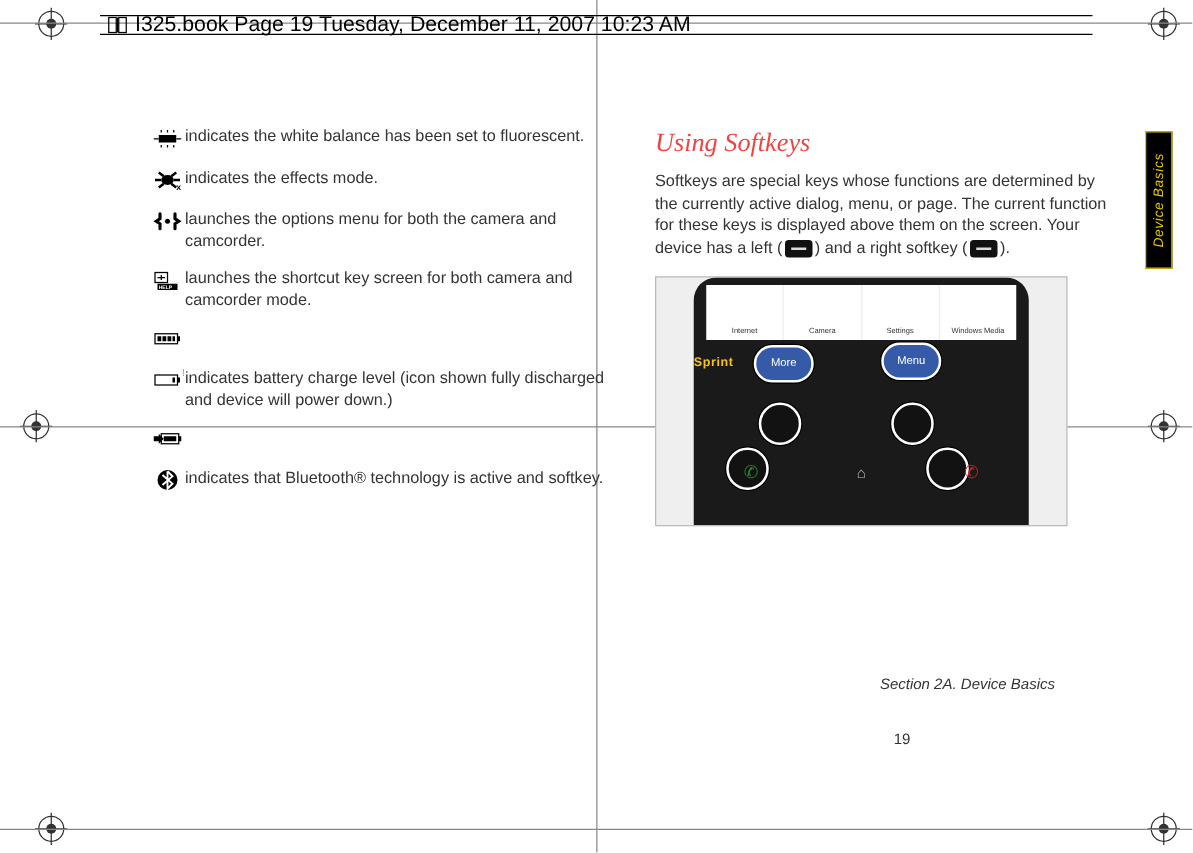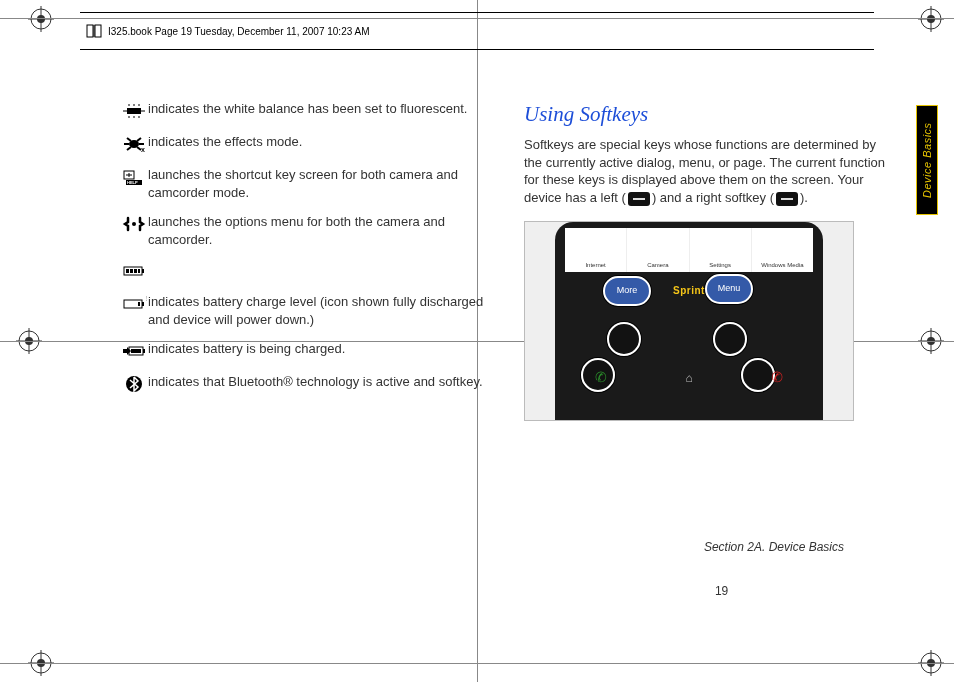--- a/index.html
+++ b/index.html
@@ -16,27 +16,27 @@
     width: 26px;
     height: 26px;
     display: flex;
     align-items: center;
     justify-content: center;
   }
   .crop-mark svg { width: 26px; height: 26px; }
   .header-line {
     position: absolute;
     top: 12px; left: 80px; right: 80px;
-    height: 38px;
+    height: 16px;
     border-top: 1px solid #000;
     border-bottom: 1px solid #000;
     display: flex;
     align-items: center;
     padding: 0 6px;
-    font-size: 10px;
+    font-size: 17px;
   }
   .header-icon {
     width: 16px; height: 16px; margin-right: 6px;
     display: inline-flex; align-items: center; justify-content: center;
   }
   .content {
     position: absolute;
     top: 100px; left: 120px; right: 60px; bottom: 80px;
     display: flex;
     gap: 34px;
@@ -53,21 +53,21 @@
     width: 28px; min-width: 28px; height: 20px;
     display: flex; align-items: center; justify-content: center;
     margin-top: 1px;
   }
   .row-icon svg { width: 26px; height: 18px; }
   .heading {
     font-family: Georgia, 'Times New Roman', serif;
     font-style: italic;
     font-size: 21px;
     margin-bottom: 8px;
-    color: #1d4ed8;
+    color: #ef4444;
   }
   .inline-key {
     display: inline-block;
     vertical-align: middle;
     width: 22px; height: 14px;
     background: #111;
     border-radius: 3px;
     position: relative;
     margin: 0 2px;
   }
@@ -109,21 +109,21 @@
     color: #fff;
     border: 2px solid #fff;
     border-radius: 16px;
     font-size: 9px;
     display: flex; align-items: center; justify-content: center;
     box-shadow: 0 0 0 1px #000;
   }
   .softkey-bubble.left { top: 54px; left: 48px; }
   .softkey-bubble.right { top: 52px; left: 150px; text-align: right; }
   .sprint-logo {
-    position:absolute; top:62px; left:0; right:0; text-align:center;
+    position:absolute; top:62px; left:0; right:0; 
     color:#f5c518; font-size:10px; font-weight:bold; letter-spacing:0.5px;
   }
   .key-ring {
     position: absolute;
     width: 34px; height: 34px;
     border: 2px solid #fff;
     border-radius: 50%;
     box-shadow: 0 0 0 1px #000;
     background: rgba(0,0,0,0.3);
   }
@@ -259,37 +259,37 @@
               <line x1="6" y1="15" x2="10" y2="12" stroke="#000" stroke-width="2"></line>
               <line x1="20" y1="15" x2="16" y2="12" stroke="#000" stroke-width="2"></line>
               <text x="20" y="17" font-size="7" fill="#000" font-weight="bold">x</text>
             </svg>
         </div>
         <div>indicates the effects mode.</div>
       </div>
       <div class="icon-row">
         <div class="row-icon">
           <svg viewBox="0 0 26 18">
+              <path d="M7 3 L7 7 L4 9 L7 11 L7 15 M19 3 L19 7 L22 9 L19 11 L19 15" stroke="#000" stroke-width="2.5" fill="none" stroke-linecap="round"></path>
+              <circle cx="13" cy="9" r="2" fill="#000"></circle>
+            </svg>
+        </div>
+        <div>launches the options menu for both the camera and camcorder.</div>
+      </div>
+      <div class="icon-row">
+        <div class="row-icon">
+          <svg viewBox="0 0 26 18">
               <rect x="3" y="3" width="10" height="8" fill="none" stroke="#000"></rect>
               <line x1="5" y1="7" x2="11" y2="7" stroke="#000"></line>
               <line x1="8" y1="5" x2="8" y2="9" stroke="#000"></line>
               <rect x="5" y="12" width="16" height="5" fill="#000"></rect>
               <text x="6" y="16" font-size="4" fill="#fff" font-weight="bold">HELP</text>
             </svg>
         </div>
         <div>launches the shortcut key screen for both camera and camcorder mode.</div>
-      </div>
-      <div class="icon-row">
-        <div class="row-icon">
-          <svg viewBox="0 0 26 18">
-              <path d="M7 3 L7 7 L4 9 L7 11 L7 15 M19 3 L19 7 L22 9 L19 11 L19 15" stroke="#000" stroke-width="2.5" fill="none" stroke-linecap="round"></path>
-              <circle cx="13" cy="9" r="2" fill="#000"></circle>
-            </svg>
-        </div>
-        <div>launches the options menu for both the camera and camcorder.</div>
       </div>
       <div class="icon-row">
         <div class="row-icon">
           <svg viewBox="0 0 26 18">
               <rect x="3" y="5" width="18" height="8" fill="none" stroke="#000"></rect>
               <rect x="21" y="7" width="2" height="4" fill="#000"></rect>
               <rect x="5" y="7" width="3" height="4" fill="#000"></rect>
               <rect x="9" y="7" width="3" height="4" fill="#000"></rect>
               <rect x="13" y="7" width="3" height="4" fill="#000"></rect>
               <rect x="17" y="7" width="2" height="4" fill="#000"></rect>
@@ -309,21 +309,20 @@
       </div>
       <div class="icon-row">
         <div class="row-icon">
           <svg viewBox="0 0 26 18">
               <rect x="8" y="5" width="14" height="8" fill="none" stroke="#000"></rect>
               <rect x="22" y="7" width="2" height="4" fill="#000"></rect>
               <rect x="10" y="7" width="10" height="4" fill="#000"></rect>
               <path d="M2 7 L6 7 L6 5 L10 9 L6 13 L6 11 L2 11 Z" fill="#000"></path>
             </svg>
         </div>
-        <div>indicates battery is being charged.</div>
       </div>
       <div class="icon-row">
         <div class="row-icon">
           <svg viewBox="0 0 26 18">
               <circle cx="13" cy="9" r="8" fill="#000"></circle>
               <path d="M13 2 L13 16 L17 12 L9 5 M13 2 L17 6 L9 13" stroke="#fff" stroke-width="1.5" fill="none"></path>
             </svg>
         </div>
         <div>indicates that Bluetooth® technology is active and softkey.</div>
       </div>

